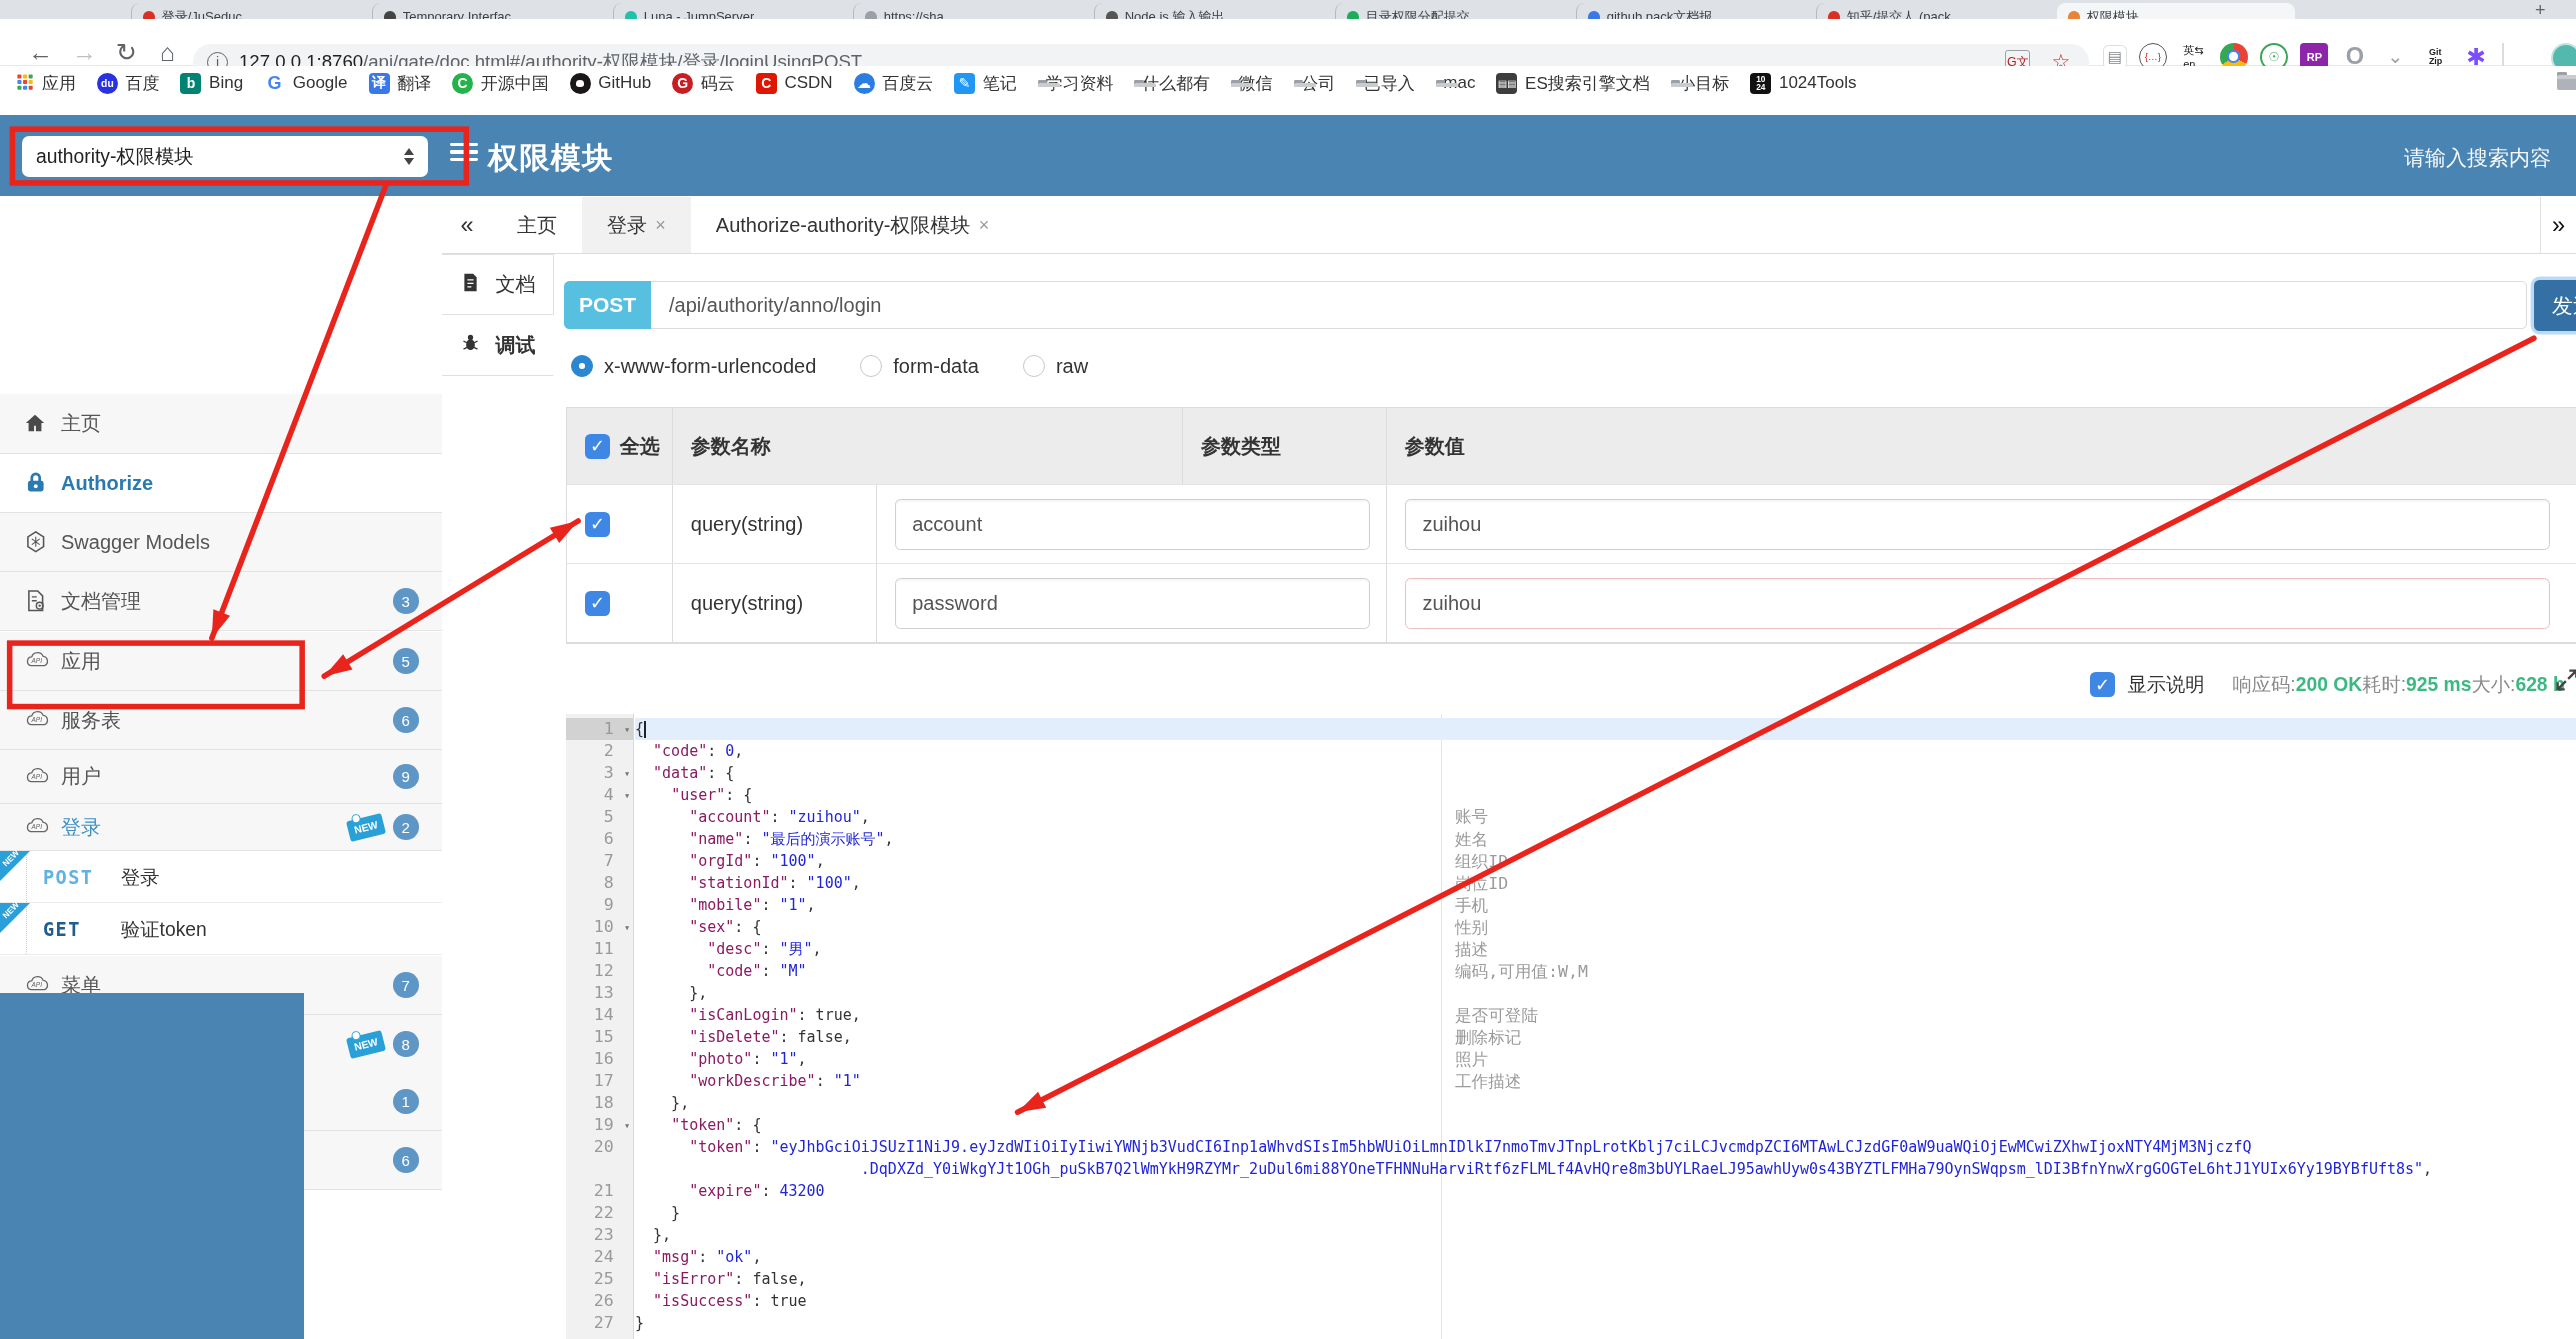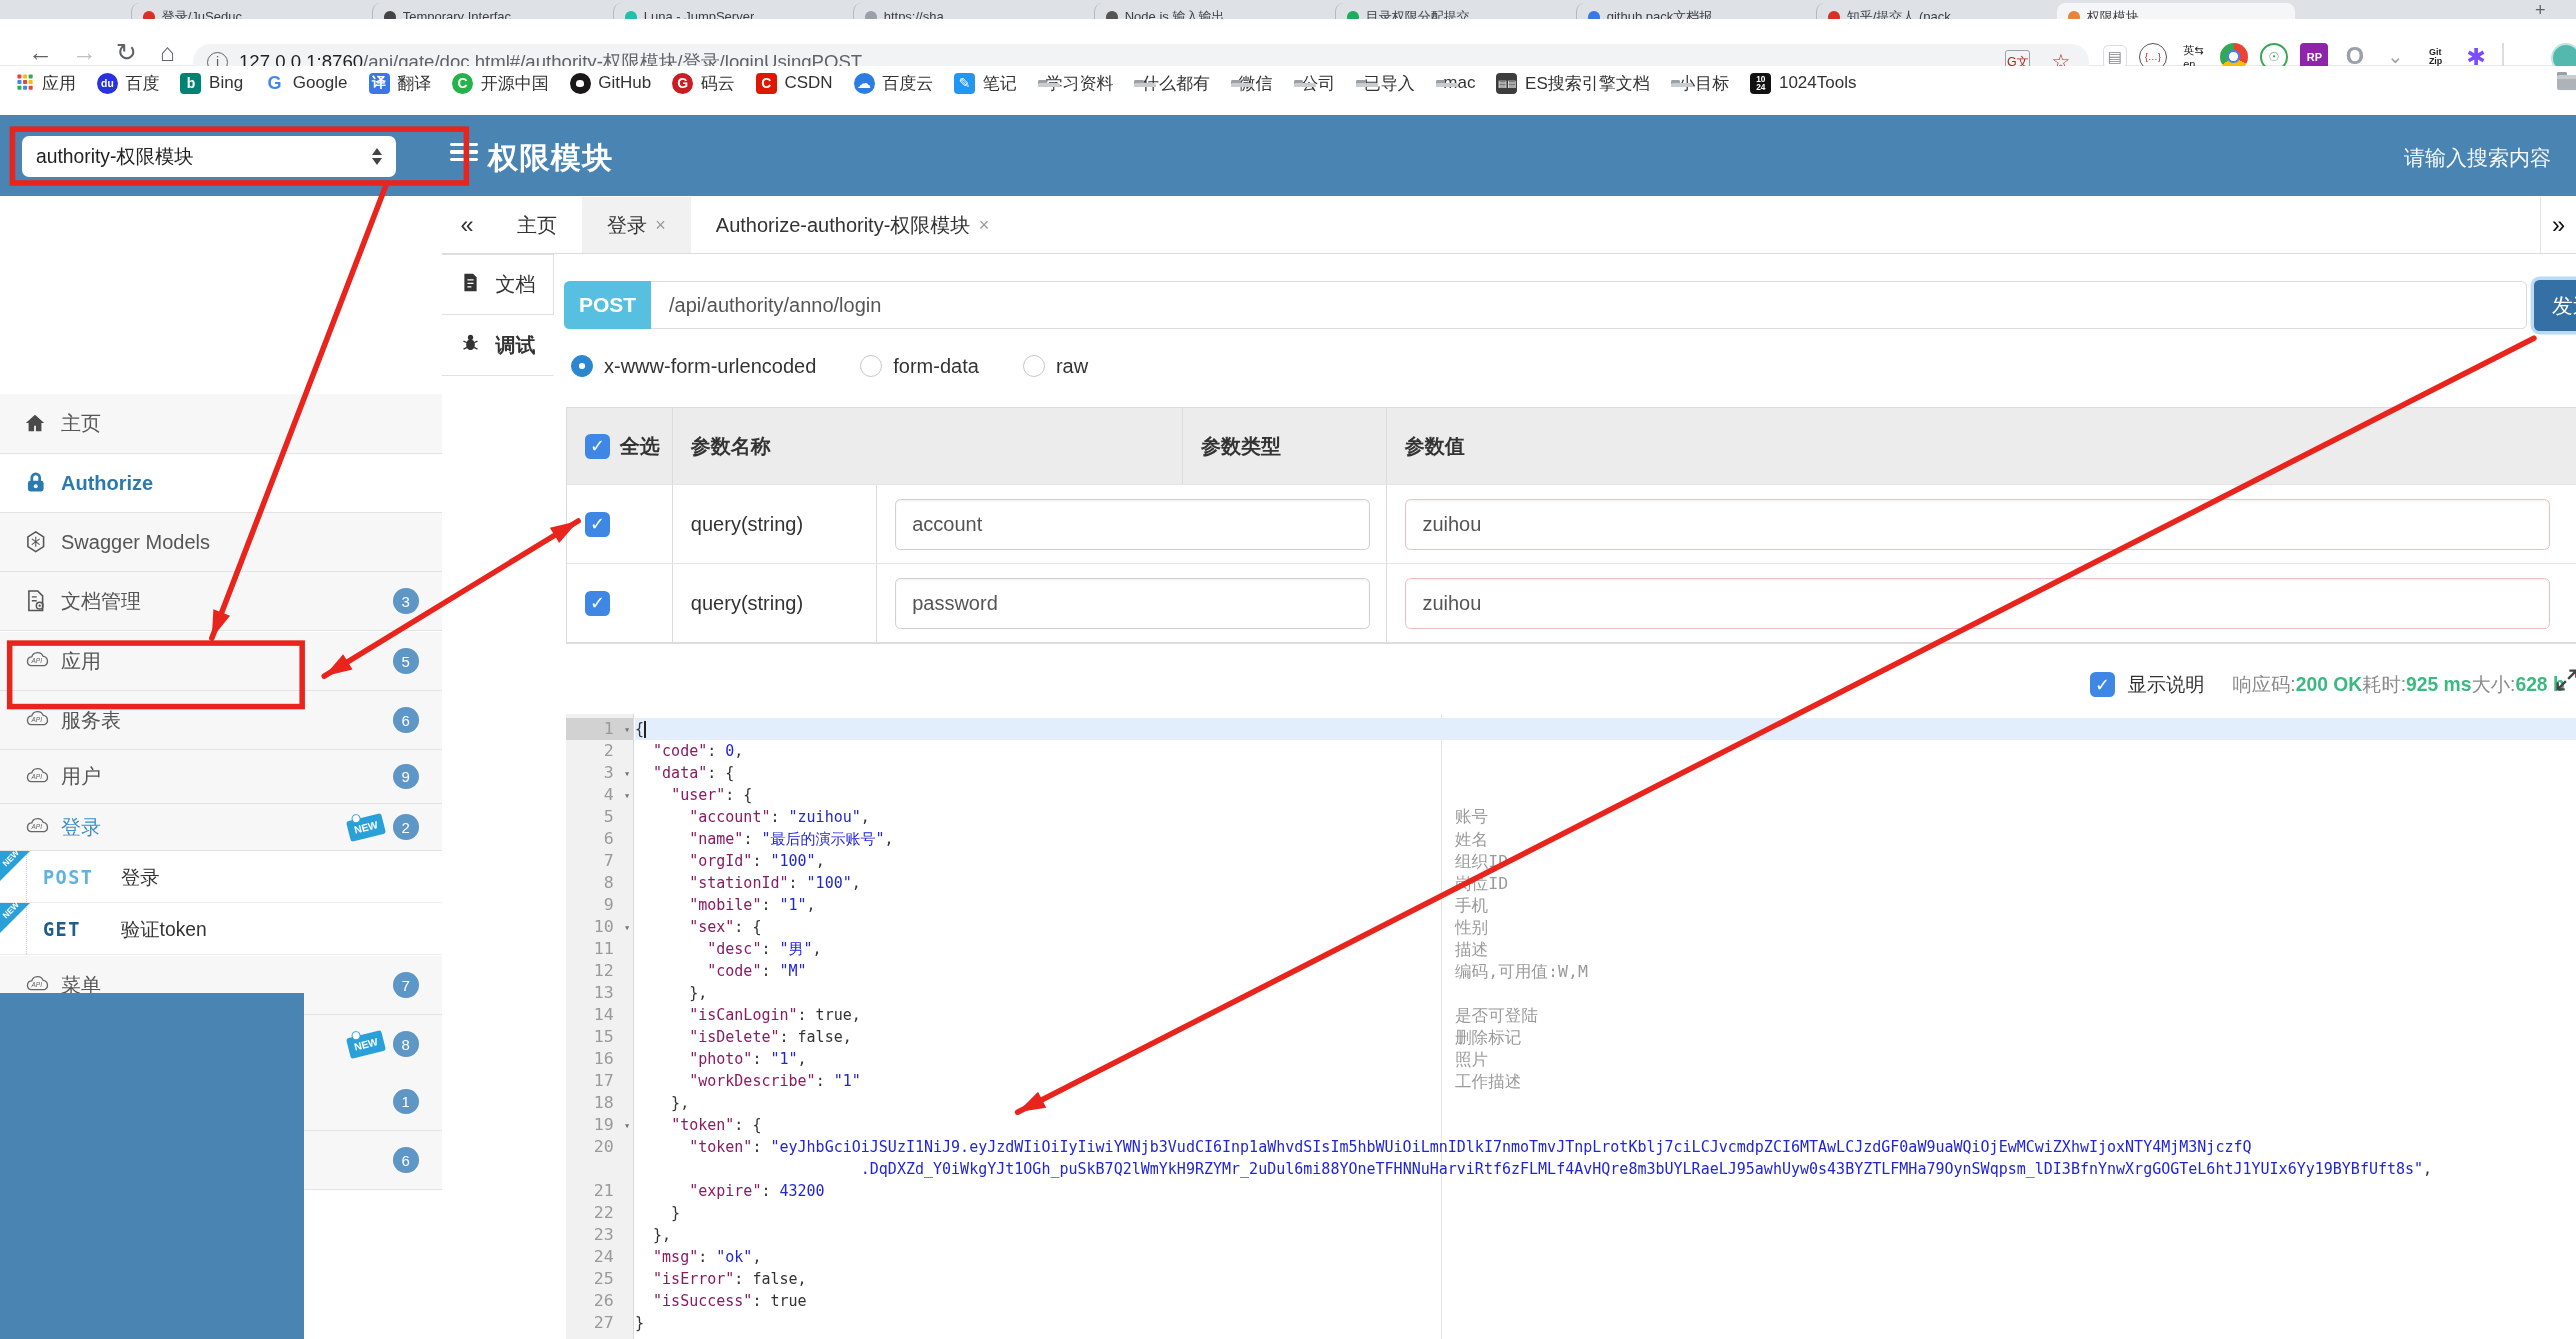--- a/index.html
+++ b/index.html
@@ -30,21 +30,21 @@
   .bookmarks{position:absolute;left:0;top:66px;width:2576px;height:34px;background:#fff;display:flex;align-items:center;padding-left:15px;overflow:hidden}
   .bm{display:flex;align-items:center;gap:7.6px;margin-right:21px;flex:none}
   .bm-label{font-size:17px;color:#333;white-space:nowrap}
   .bmicon{width:21px;height:21px;border-radius:4.1px;display:flex;align-items:center;justify-content:center;
     font-size:14px;font-weight:bold;color:#fff;flex:none}
   .folder{width:22px;height:15px;background:#aeb3b9;border-radius:2.1px;position:relative;flex:none}
   .folder:before{content:"";position:absolute;left:0;top:-3.4px;width:9.7px;height:4.1px;background:#9aa0a6;border-radius:1.4px 1.4px 0 0}
   .folder:after{content:"";position:absolute;left:0;top:0;width:22px;height:4.1px;background:#c7ccd1;border-radius:2.1px 2.1px 0 0}
   
   .appheader{position:absolute;left:0;top:115px;width:2576px;height:81px;background:#4a84b2}
-  .modselect{position:absolute;left:22px;top:21px;width:374px;height:41px;background:#fff;border-radius:7px;
+  .modselect{position:absolute;left:22px;top:21px;width:406px;height:41px;background:#fff;border-radius:7px;
     display:flex;align-items:center;padding:0 14px;font-size:19.3px;color:#222}
   .spinner{margin-left:auto;display:flex;flex-direction:column;gap:2.8px}
   .spinner i{width:0;height:0;border-left:5.5px solid transparent;border-right:5.5px solid transparent}
   .spinner .up{border-bottom:7px solid #444}
   .spinner .dn{border-top:7px solid #444}
   .hamb{position:absolute;left:450px;top:28px;width:28px}
   .hamb i{display:block;height:3.4px;background:#fff;margin-bottom:4.1px;border-radius:1.4px}
   .apptitle{position:absolute;left:488px;top:23px;font-size:30px;font-weight:bold;color:#fff;letter-spacing:1.4px}
   .hsearch{position:absolute;right:25px;top:29px;font-size:21px;color:rgba(255,255,255,.95)}
   

